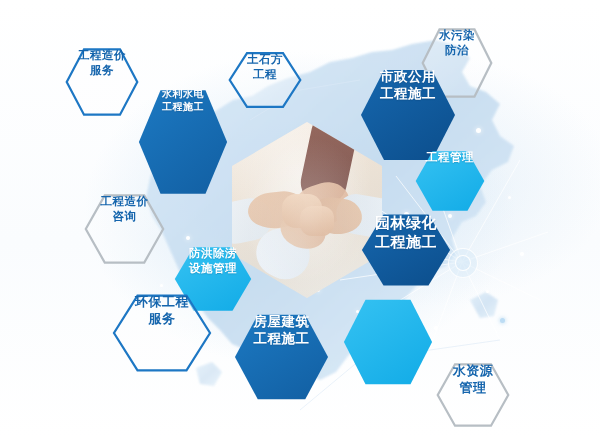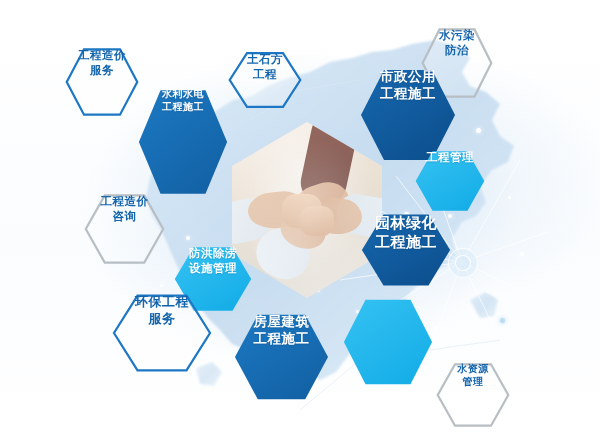--- a/index.html
+++ b/index.html
@@ -375,18 +375,18 @@
           <svg class="hexsvg" viewBox="0 0 100 100" preserveAspectRatio="none">
             <defs>
               <linearGradient id="g12" x1="0" y1="0" x2="0.7" y2="1">
                 <stop offset="0%" stop-color="rgba(255,255,255,0.35)"></stop>
                 <stop offset="100%" stop-color="rgba(255,255,255,0.12)"></stop>
               </linearGradient>
             </defs>
             <polygon points="25,2 75,2 99,50 75,98 25,98 1,50" fill="url(#g12)" stroke="#b7bec4" stroke-width="2.2" vector-effect="non-scaling-stroke" stroke-linejoin="miter"></polygon>
           </svg>
         </div>
-        <div class="hex-label" style="font-size: 10px; color: rgb(21, 101, 173);">水资源
+        <div class="hex-label" style="font-size: 13px; color: rgb(21, 101, 173);">水资源
 管理</div>
       </div>
     </div>
 
 </div>
 
 </body></html>

